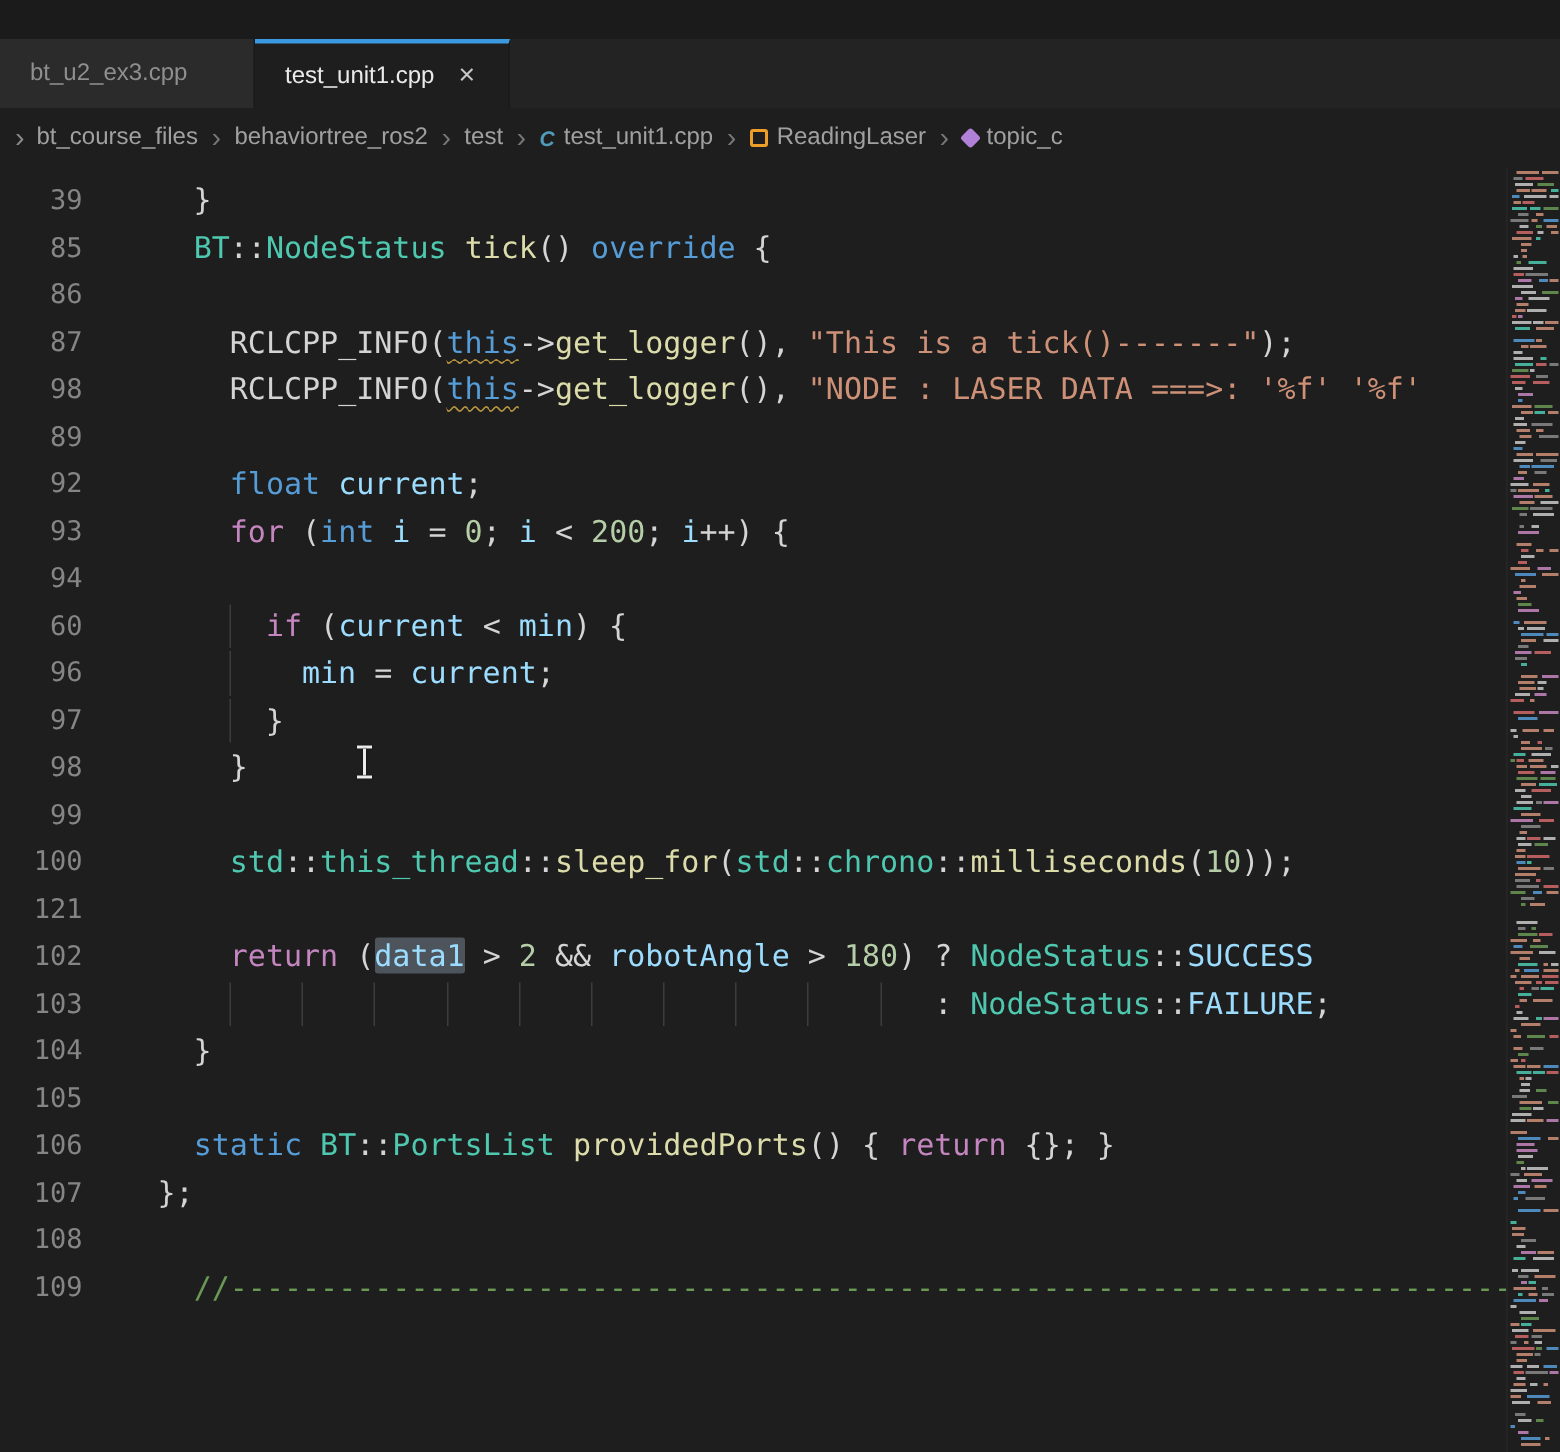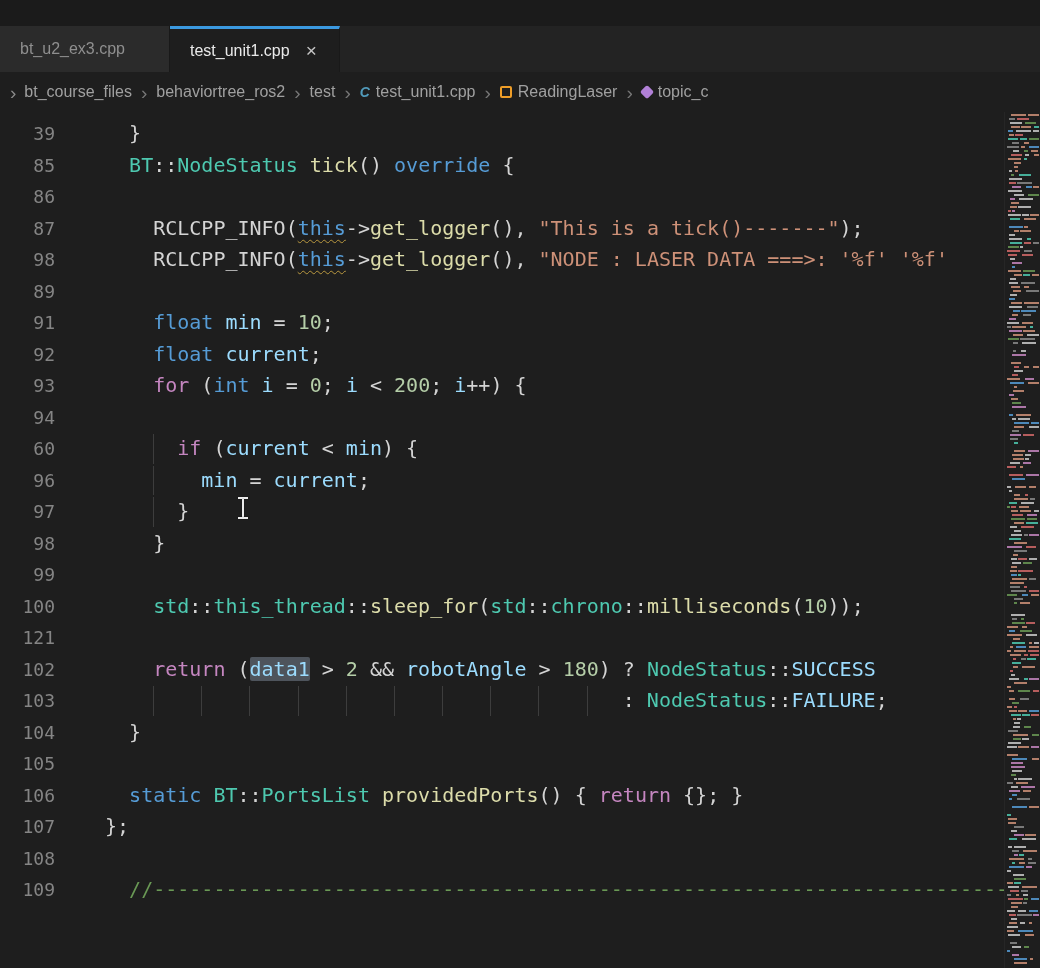--- a/index.html
+++ b/index.html
@@ -109,21 +109,20 @@
   </div>
 
   <div class="editor">
     <div class="code-area">
         <div class="line"><div class="ln">39</div><div class="code"><span class="t-plain">  }</span></div></div>
         <div class="line"><div class="ln">85</div><div class="code"><span class="t-plain">  </span><span class="t-type">BT</span><span class="t-plain">::</span><span class="t-type">NodeStatus</span><span class="t-plain"> </span><span class="t-fn">tick</span><span class="t-plain">() </span><span class="t-kw">override</span><span class="t-plain"> {</span></div></div>
         <div class="line"><div class="ln">86</div><div class="code"></div></div>
         <div class="line"><div class="ln">87</div><div class="code"><span class="t-plain">    </span><span class="t-plain">RCLCPP_INFO</span><span class="t-plain">(</span><span class="t-kw t-ul">this</span><span class="t-plain">-&gt;</span><span class="t-fn">get_logger</span><span class="t-plain">(), </span><span class="t-str">"This is a tick()-------"</span><span class="t-plain">);</span></div></div>
         <div class="line"><div class="ln">98</div><div class="code"><span class="t-plain">    </span><span class="t-plain">RCLCPP_INFO</span><span class="t-plain">(</span><span class="t-kw t-ul">this</span><span class="t-plain">-&gt;</span><span class="t-fn">get_logger</span><span class="t-plain">(), </span><span class="t-str">"NODE : LASER DATA ===&gt;: '%f' '%f'</span></div></div>
         <div class="line"><div class="ln">89</div></div>
-        <div class="line"><div class="ln">91</div><div class="code"><span class="t-plain">    </span><span class="t-kw">float</span><span class="t-plain"> </span><span class="t-var">min</span><span class="t-plain"> = </span><span class="t-num">10</span><span class="t-plain">;</span></div></div>
         <div class="line"><div class="ln">92</div><div class="code"><span class="t-plain">    </span><span class="t-kw">float</span><span class="t-plain"> </span><span class="t-var">current</span><span class="t-plain">;</span></div></div>
         <div class="line"><div class="ln">93</div><div class="code"><span class="t-plain">    </span><span class="t-ctrl">for</span><span class="t-plain"> (</span><span class="t-kw">int</span><span class="t-plain"> </span><span class="t-var">i</span><span class="t-plain"> = </span><span class="t-num">0</span><span class="t-plain">; </span><span class="t-var">i</span><span class="t-plain"> &lt; </span><span class="t-num">200</span><span class="t-plain">; </span><span class="t-var">i</span><span class="t-plain">++) {</span></div></div>
         <div class="line"><div class="ln">94</div></div>
         <div class="line"><div class="ln">60</div><div class="code"><span class="guide" style="left: 4ch;"></span><span class="t-plain">      </span><span class="t-ctrl">if</span><span class="t-plain"> (</span><span class="t-var">current</span><span class="t-plain"> &lt; </span><span class="t-var">min</span><span class="t-plain">) {</span></div></div>
         <div class="line"><div class="ln">96</div><div class="code"><span class="guide" style="left: 4ch;"></span><span class="t-plain">        </span><span class="t-var">min</span><span class="t-plain"> = </span><span class="t-var">current</span><span class="t-plain">;</span></div></div>
         <div class="line"><div class="ln">97</div><div class="code"><span class="guide" style="left: 4ch;"></span><span class="t-plain">      }</span></div></div>
         <div class="line"><div class="ln">98</div><div class="code"><span class="t-plain">    }</span></div></div>
         <div class="line"><div class="ln">99</div><div class="code"></div></div>
         <div class="line"><div class="ln">100</div><div class="code"><span class="t-plain">    </span><span class="t-type">std</span><span class="t-plain">::</span><span class="t-type">this_thread</span><span class="t-plain">::</span><span class="t-fn">sleep_for</span><span class="t-plain">(</span><span class="t-type">std</span><span class="t-plain">::</span><span class="t-type">chrono</span><span class="t-plain">::</span><span class="t-fn">milliseconds</span><span class="t-plain">(</span><span class="t-num">10</span><span class="t-plain">));</span></div></div>
         <div class="line"><div class="ln">121</div><div class="code"></div></div>

